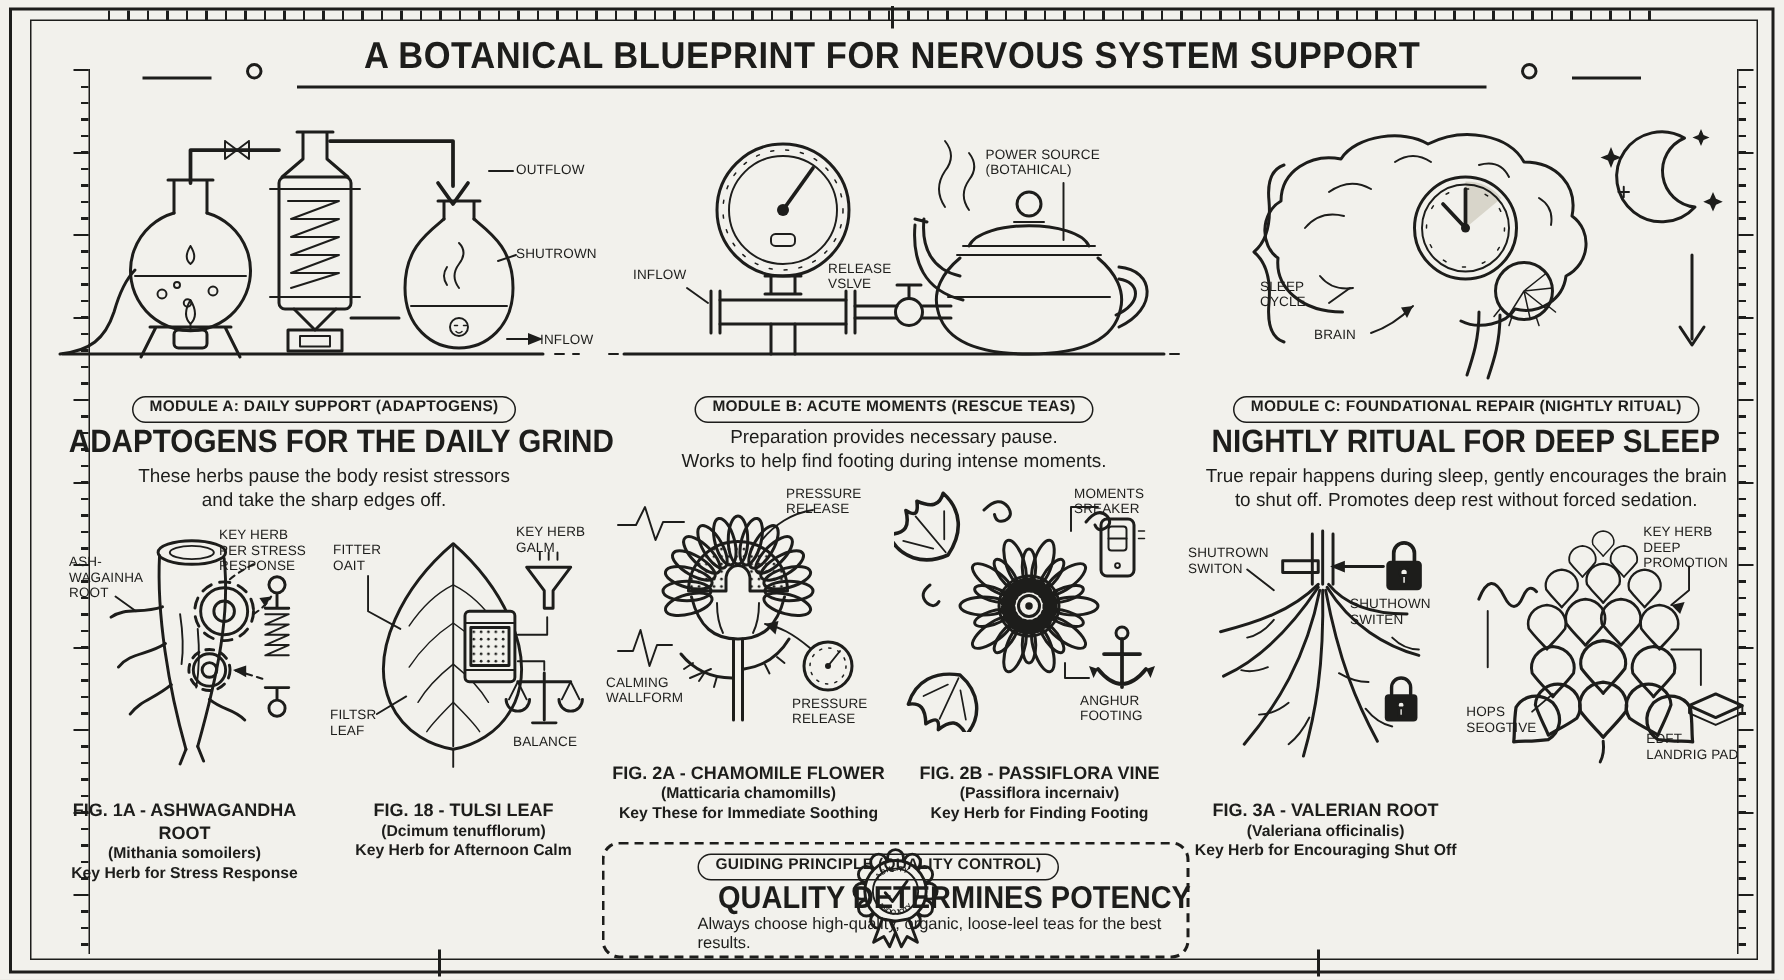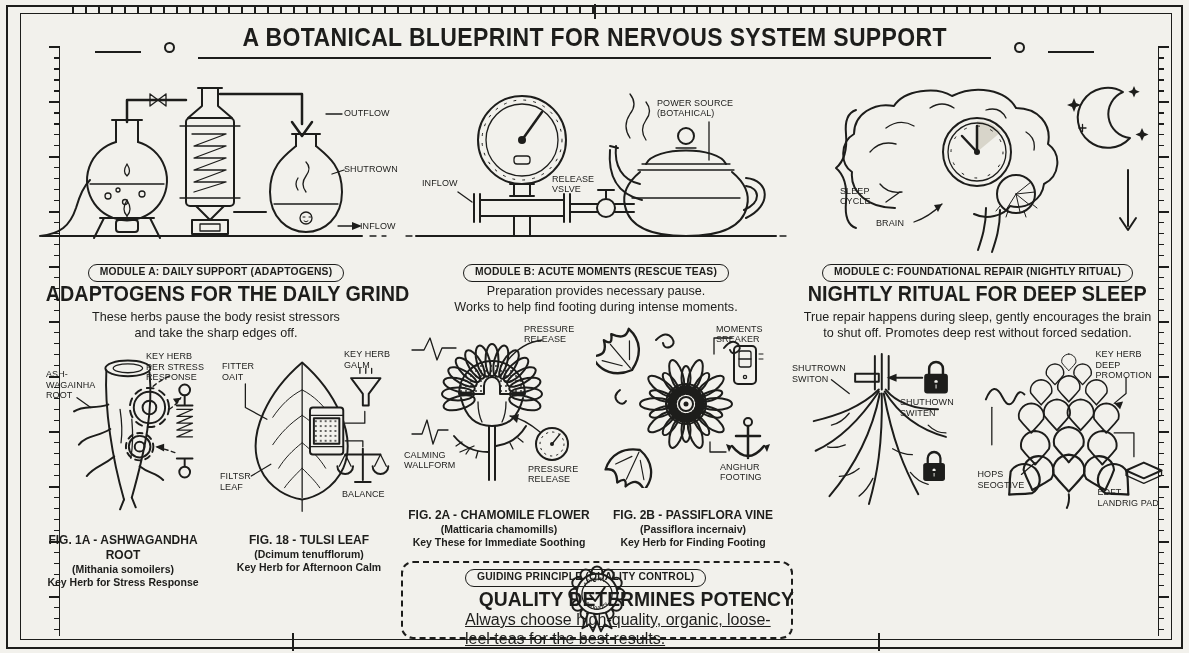--- a/index.html
+++ b/index.html
@@ -46,21 +46,21 @@
   .cap-latin{font-size:10.5px;font-weight:700;}
   .cap-line{font-size:10.5px;font-weight:700;}
   .lbl{position:absolute;font-size:9px;font-weight:400;line-height:1.15;text-align:left;
      white-space:pre-line;letter-spacing:.1px;}
   
   .quality{position:absolute;left:401px;top:561px;width:388px;height:74px;
      border:2px dashed var(--ink);border-radius:12px;}
   .seal{position:absolute;left:10px;top:6px;width:56px;height:62px;}
   .q-content{position:absolute;left:62px;right:8px;top:3px;text-align:left;}
   .q-heading{margin:0;font-size:21px;line-height:1.1;font-weight:700;}
-  .q-desc{margin:0;font-size:16px;line-height:1.2;text-decoration:underline;}
+  .q-desc{margin:0;font-size:11px;line-height:1.2;}
   
   .art{position:absolute;inset:0;width:100%;height:100%;}
   .art :is(path,line,circle,rect,ellipse,polyline){fill:none;stroke:var(--ink);stroke-width:2;
      stroke-linecap:round;stroke-linejoin:round;}
   .art .thin{stroke-width:1.3}
   .art .xthin{stroke-width:1}
   .art .sw25{stroke-width:2.5}
   .art .solid{fill:var(--ink);stroke:none}
   .art .paper{fill:var(--paper)}
   .art .dots{fill:url(#dotpat);stroke:var(--ink)}
@@ -512,20 +512,25 @@
                 <circle class="paper" cx="0" cy="4" r="2.8" stroke-width="0"></circle>
                 <rect class="paper" x="-1.5" y="6" width="3" height="6" stroke-width="0"></rect>
               </g>
               <path class="thin" d="M42 30 L60 44"></path>
             </svg>
             <div class="lbl" style="left:2px;top:14px;width:56px">SHUTROWN
 SWITON</div>
             <div class="lbl" style="left:110px;top:48px;width:62px">SHUTHOWN
 SWITEN</div>
           </div>
+          <figcaption class="fig-cap">
+            <div class="cap-title">FIG. 3A - VALERIAN ROOT</div>
+            <div class="cap-latin">(Valeriana officinalis)</div>
+            <div class="cap-line">Key Herb for Encouraging Shut Off</div>
+          </figcaption>
         </figure>
 
         <figure class="fig">
           <div class="fig-illus">
             <svg class="art" viewBox="0 0 190 164">
               <g>
                 <path transform="translate(92 4) scale(.5)" d="M0 0 C -11 1 -16 10 -14 18 C -8 26 -3 30 0 34 C 3 30 8 26 14 18 C 16 10 11 1 0 0 Z"></path>
                 <path transform="translate(78 14) scale(.62)" d="M0 0 C -11 1 -16 10 -14 18 C -8 26 -3 30 0 34 C 3 30 8 26 14 18 C 16 10 11 1 0 0 Z"></path>
                 <path transform="translate(106 14) scale(.62)" d="M0 0 C -11 1 -16 10 -14 18 C -8 26 -3 30 0 34 C 3 30 8 26 14 18 C 16 10 11 1 0 0 Z"></path>
                 <path transform="translate(64 30) scale(.75)" d="M0 0 C -11 1 -16 10 -14 18 C -8 26 -3 30 0 34 C 3 30 8 26 14 18 C 16 10 11 1 0 0 Z"></path>

